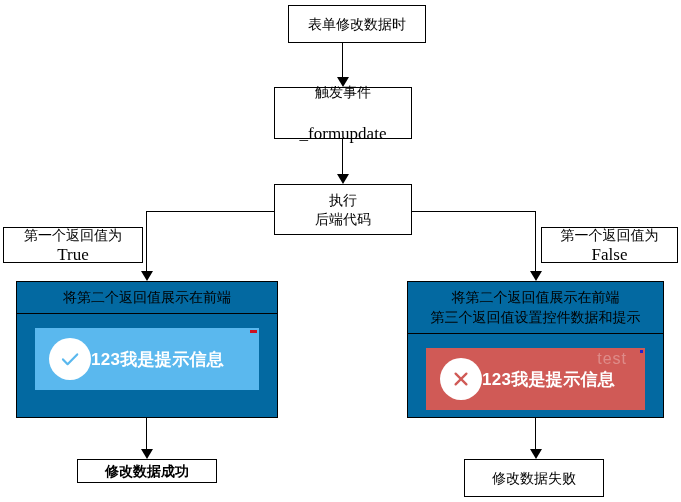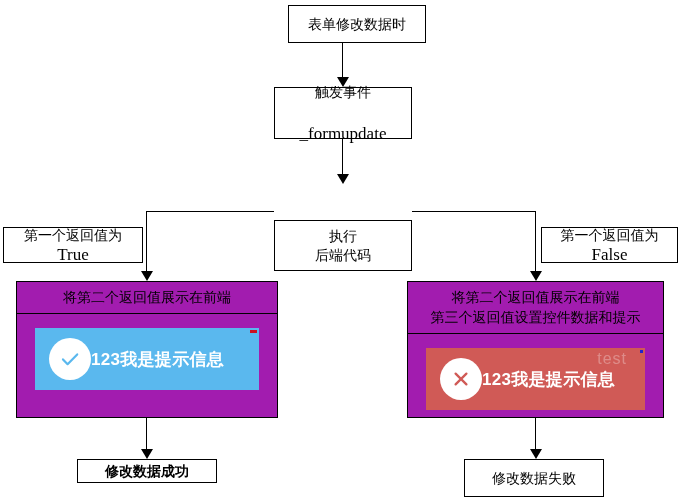--- a/index.html
+++ b/index.html
@@ -40,21 +40,21 @@
     border-left:6px solid transparent;
     border-right:6px solid transparent;
     border-top:10px solid #000;
   }
 
   
   .panel{
     position:absolute;
     box-sizing:border-box;
     border:1px solid #000;
-    background:#a21caf;
+    background:#0369a1;
   }
   .panel-head{
     box-sizing:border-box;
     border-bottom:1px solid #000;
     text-align:center;
     font-size:14px;
     line-height:20px;
     padding:5px 4px 6px 4px;
     white-space:pre-line;
   }
@@ -104,21 +104,21 @@
     position:absolute;
     right:2px;top:2px;
     width:7px;height:3px;
     background:#cc1122;
   }
   .alert-dot.b{background:#2222cc;width:3px;right:2px;}
 
   
   #n-start      {left:274px;top:5px;  width:138px;height:38px;margin-left:14px;}
   #n-event      {left:274px;top:87px; width:138px;height:52px;gap:22px;}
-  #n-backend    {left:274px;top:184px;width:138px;height:51px;margin-top:36px;}
+  #n-backend    {left:274px;top:184px;width:138px;height:51px;}
   #lbl-true     {left:3px;  top:227px;width:140px;height:36px;}
   #lbl-false    {left:541px;top:227px;width:137px;height:36px;}
   #p-left       {left:16px; top:281px;width:262px;height:137px;}
   #p-right      {left:407px;top:281px;width:257px;height:137px;}
   #n-ok         {left:77px; top:459px;width:140px;height:24px;font-weight:bold;}
   #n-fail       {left:464px;top:459px;width:140px;height:38px;}
 </style>
 </head>
 <body>
 

